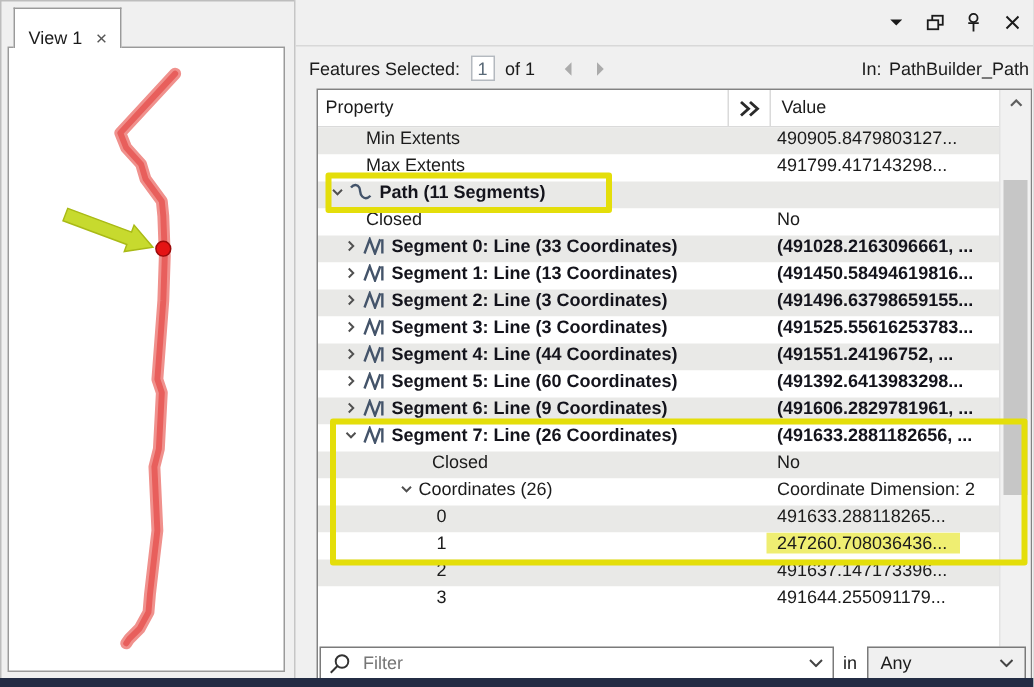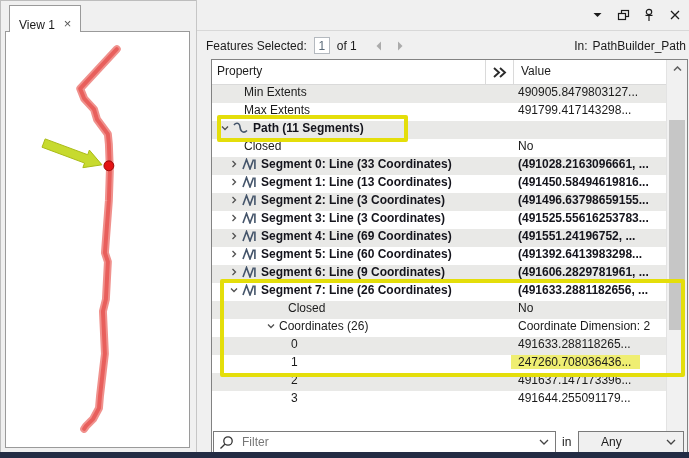--- a/index.html
+++ b/index.html
@@ -4,21 +4,21 @@
 <style>
   html,body{margin:0;padding:0;}
   body{width:689px;height:458px;position:relative;overflow:hidden;
        background:#f0f0f0;font-family:"Liberation Sans",sans-serif;font-size:12px;color:#1b1b1b;
        box-shadow:inset 0 0 0 1px #bdbdbd;}
   svg{display:block;}
 
   
   .left-tab{position:absolute;left:9px;top:5px;height:27px;z-index:3;
             background:#fff;border:1px solid #9a9a9a;border-bottom:none;
-            display:inline-flex;align-items:flex-start;gap:9px;padding:12px 9px;box-sizing:border-box;}
+            display:inline-flex;align-items:flex-end;gap:9px;padding:0 9px;box-sizing:border-box;}
   .tab-close{color:#555;font-size:13px;line-height:12px;cursor:default;}
   .map-canvas{position:absolute;left:5px;top:31px;width:185px;height:417px;
               background:#fff;border:1px solid #9a9a9a;box-sizing:border-box;}
   .map-canvas svg{width:100%;height:100%;}
   .path-outer{fill:none;stroke:#f0918d;stroke-width:8;stroke-linejoin:round;stroke-linecap:round;}
   .path-inner{fill:none;stroke:#e85f5c;stroke-width:4;stroke-linejoin:round;stroke-linecap:round;}
   .ann-arrow{fill:#c7da2e;stroke:#a9ba16;stroke-width:1;}
   .sel-dot{fill:#e41414;stroke:#9b0a0a;stroke-width:1;}
 
   
@@ -76,21 +76,21 @@
   
   .filter-box{position:absolute;left:16px;top:431px;width:343px;height:22px;background:#fff;
               border:1px solid #7a7a7a;box-sizing:border-box;display:flex;align-items:center;}
   .filter-box input{flex:1;border:none;outline:none;font:12px "Liberation Sans",sans-serif;color:#14532d;background:transparent;min-width:0;}
   .filter-box input::placeholder{color:#767676;}
   .filter-mag{margin:0 6px 0 5px;flex:0 0 auto;}
   .filter-dd{margin-right:6px;flex:0 0 auto;}
   .in-word{position:absolute;left:365px;top:431px;line-height:22px;}
   .scope-combo{position:absolute;left:381px;top:431px;width:106px;height:22px;background:#f0f0f0;
                border:1px solid #7a7a7a;box-sizing:border-box;display:flex;align-items:center;}
-  .scope-combo .scope-val{margin-left:22px;flex:1;}
+  .scope-combo .scope-val{margin-left:8px;flex:1;}
   .scope-combo svg{margin-right:7px;}
 
   
   .ann-rect{position:absolute;border:4px solid #e4de0a;border-radius:2px;box-sizing:border-box;pointer-events:none;z-index:6;}
   .ann-rect-1{left:217px;top:115px;width:191px;height:27px;}
   .ann-rect-2{left:220px;top:279px;width:465px;height:98px;}
   .bottom-bar{position:absolute;left:0;bottom:0;width:689px;height:6px;background:#232c44;z-index:7;}
 </style>
 </head>
 <body>
@@ -293,21 +293,21 @@
     <div class="pcell">
       <span class="ind" style="width: 17px;"></span>
 
       <svg class="chev chev-right" viewBox="0 0 10 10" width="10" height="10">
         <polyline points="3.5,2 6.5,5 3.5,8"></polyline>
             </svg>
 
       <svg class="gicon gicon-seg" viewBox="0 0 14 12" width="14" height="12">
         <path d="M1,11 L4.5,1.5 L8,11 L11.5,1.5 M12.9,1.5 L12.9,11"></path>
             </svg>
-      <span class="ptext">Segment 4: Line (69 Coordinates)</span>
+      <span class="ptext">Segment 4: Line (44 Coordinates)</span>
     </div>
     <div class="vcell">
       <span class="vtext">(491551.24196752, ...</span>
     </div>
   </div>
         <div class="trow white bold">
     <div class="pcell">
       <span class="ind" style="width: 17px;"></span>
 
       <svg class="chev chev-right" viewBox="0 0 10 10" width="10" height="10">

